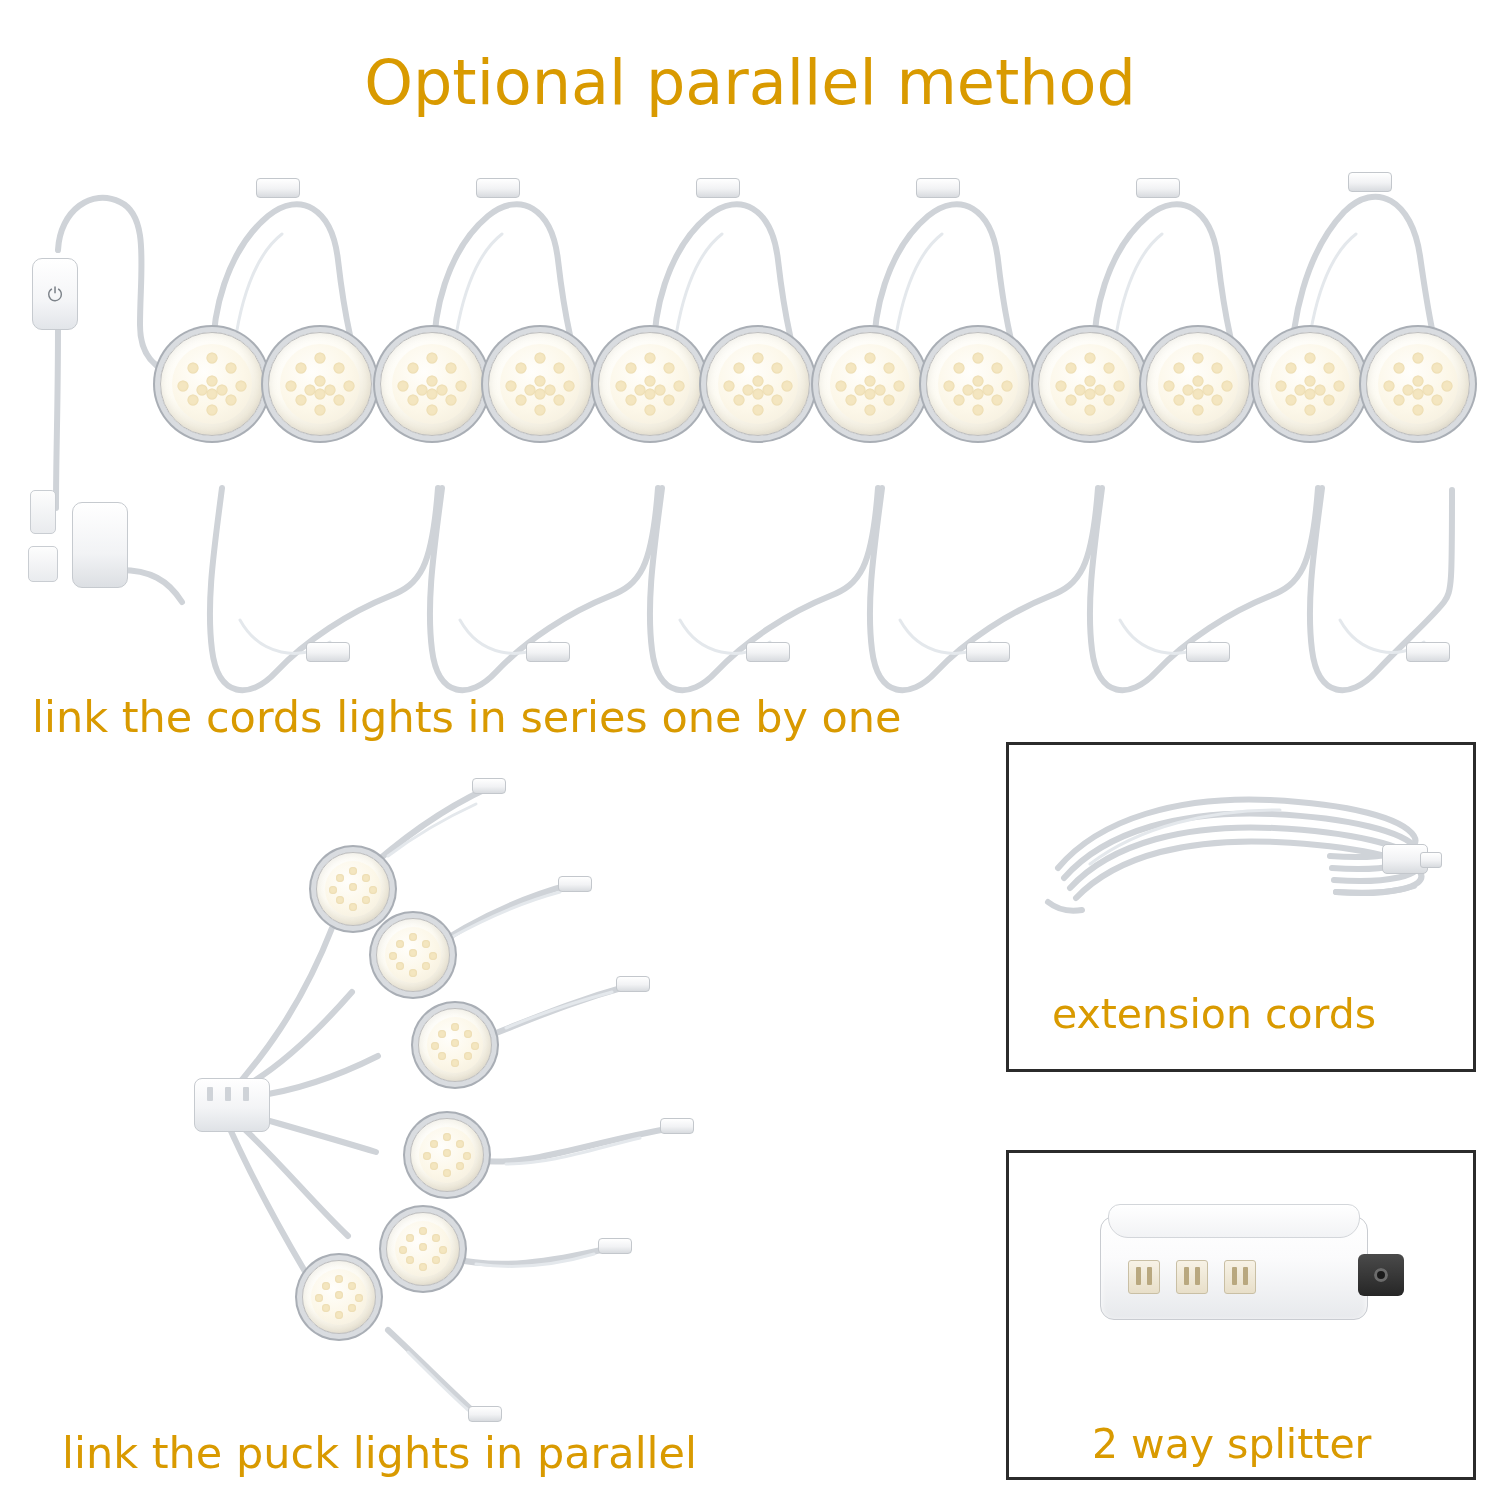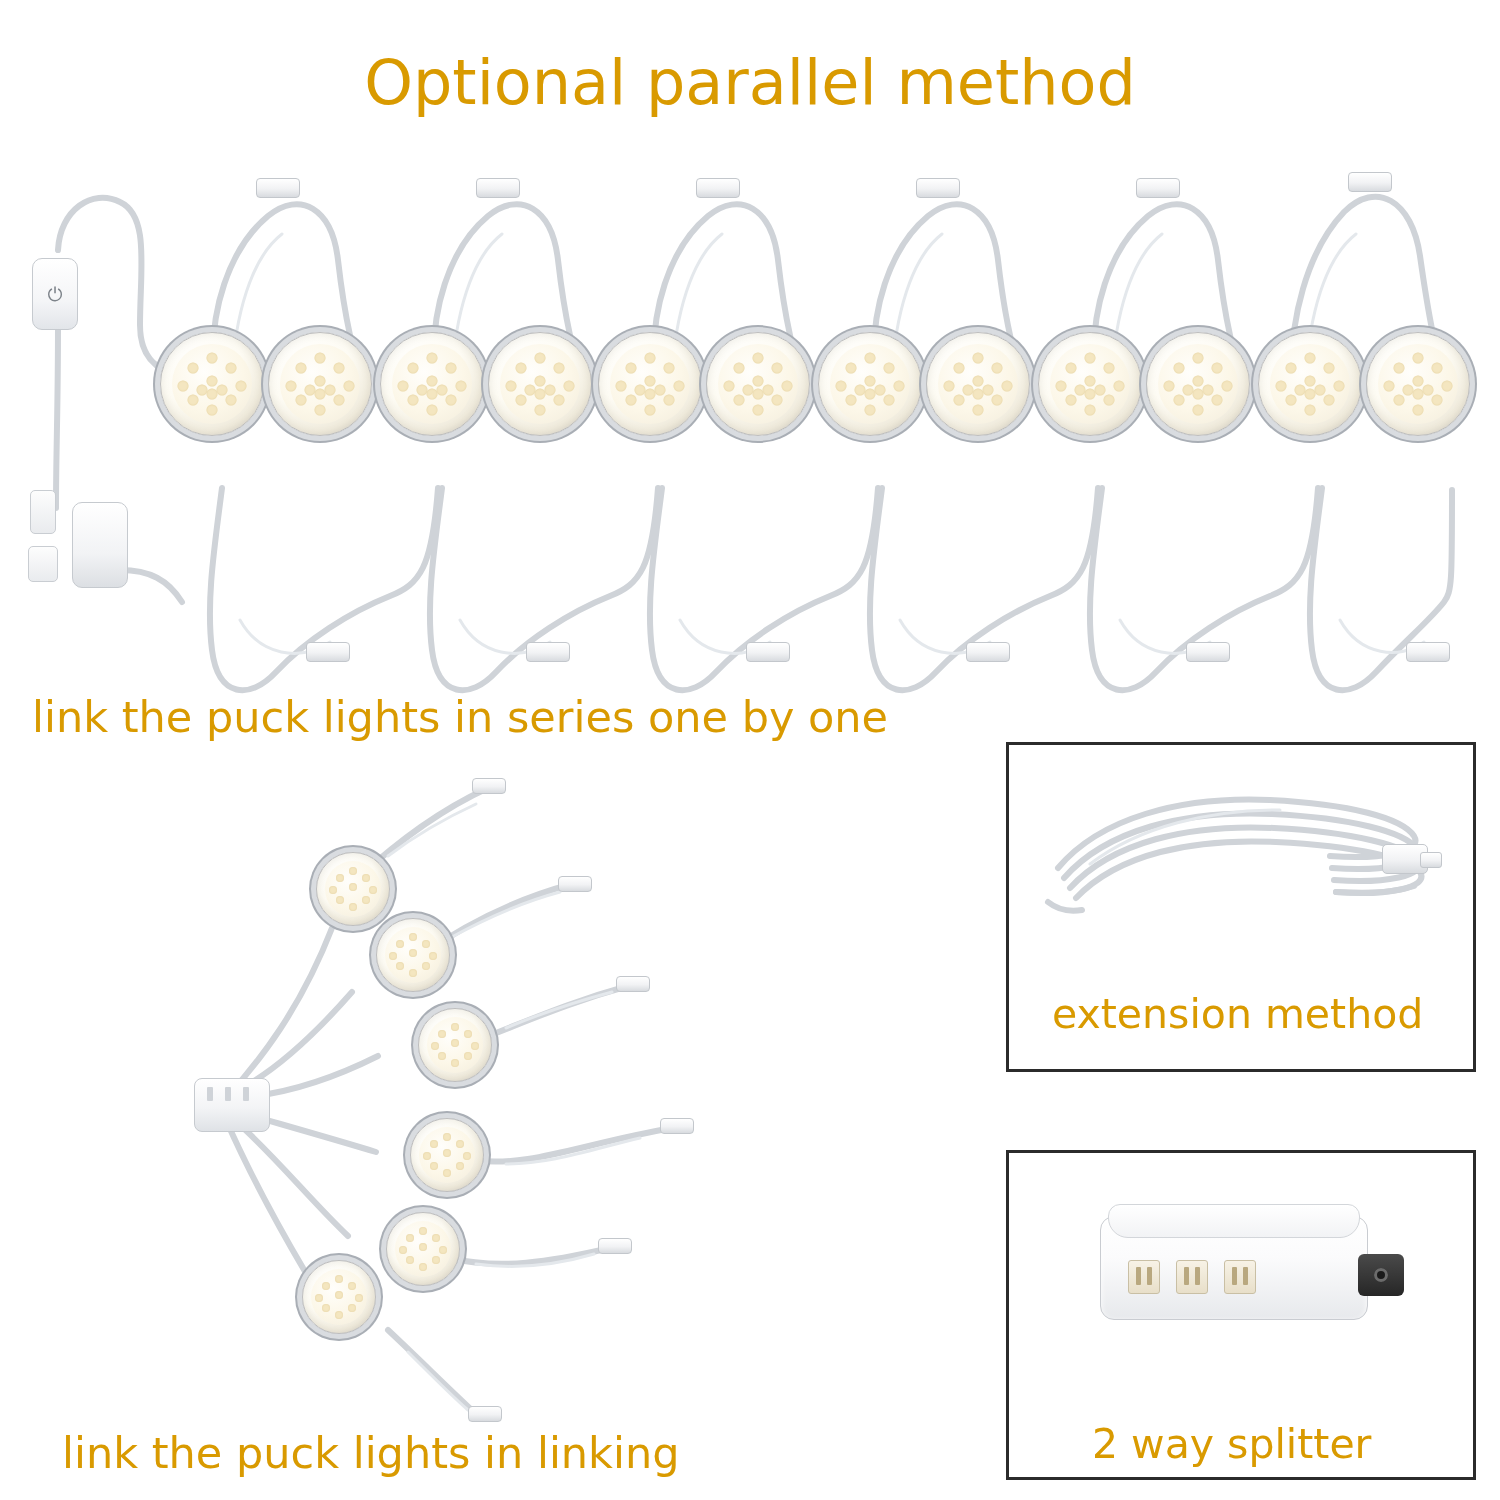--- a/index.html
+++ b/index.html
@@ -424,21 +424,21 @@
         <i style="left: 26%; top: 70%; transform: translate(-50%, -50%);"></i>
         <i style="left: 74%; top: 70%; transform: translate(-50%, -50%);"></i>
         <i style="left: 50%; top: 82%; transform: translate(-50%, -50%);"></i>
         <i style="left: 38%; top: 58%; transform: translate(-50%, -50%);"></i>
         <i style="left: 62%; top: 58%; transform: translate(-50%, -50%);"></i>
         <i style="left: 50%; top: 62%; transform: translate(-50%, -50%);"></i>
       </div>
     </div>
 </div>
 
-<div class="caption" id="caption-series">link the puck lights in series one by one</div>
+<div class="caption" id="caption-series">link the cords lights in series one by one</div>
 
 <div id="parallel-stage">
   <svg width="760" height="680" style="position:absolute;left:0;top:0">
 
     <path class="w" d="M 108 336 C 140 300 180 250 212 168"></path>
     <path class="w" d="M 240 116 C 280 80 320 50 368 28"></path>
     <path class="w2" d="M 268 96 C 300 72 330 56 356 44"></path>
 
     <path class="w" d="M 110 334 C 150 316 190 280 232 232"></path>
     <path class="w" d="M 300 196 C 340 168 392 140 452 124"></path>
@@ -547,37 +547,37 @@
     </div>
 
   <div class="connector" style="left:352px; top:18px; width:34px; height:16px;"></div>
   <div class="connector" style="left:438px; top:116px; width:34px; height:16px;"></div>
   <div class="connector" style="left:496px; top:216px; width:34px; height:16px;"></div>
   <div class="connector" style="left:540px; top:358px; width:34px; height:16px;"></div>
   <div class="connector" style="left:478px; top:478px; width:34px; height:16px;"></div>
   <div class="connector" style="left:348px; top:646px; width:34px; height:16px;"></div>
 </div>
 
-<div class="caption" id="caption-parallel">link the puck lights in linking</div>
+<div class="caption" id="caption-parallel">link the puck lights in parallel</div>
 
 <div class="box" id="box-ext"></div>
 <div id="coil">
   <svg width="420" height="210">
     <path class="w" d="M 28 116 C 70 66 150 44 240 48 C 320 52 372 66 384 84 C 394 100 350 108 300 104"></path>
     <path class="w" d="M 34 126 C 76 78 154 58 242 62 C 322 66 374 80 386 96 C 396 112 352 120 302 116"></path>
     <path class="w" d="M 40 136 C 82 90 158 72 244 76 C 324 80 376 94 388 108 C 398 124 354 132 304 128"></path>
     <path class="w" d="M 46 146 C 88 102 162 86 246 90 C 326 94 378 106 390 120 C 400 136 356 144 306 140"></path>
     <path class="w2" d="M 60 112 C 110 74 180 58 250 58"></path>
     <path class="w" d="M 306 140 C 340 142 366 140 384 134"></path>
     <path class="w" d="M 18 150 C 28 158 40 160 52 158"></path>
   </svg>
   <div class="connector" style="left:352px; top:92px; width:46px; height:30px; border-radius:5px;"></div>
   <div class="connector" style="left:390px; top:100px; width:22px; height:16px; border-radius:3px;"></div>
 </div>
-<div class="caption" id="caption-ext">extension method</div>
+<div class="caption" id="caption-ext">extension cords</div>
 
 <div class="box" id="box-split"></div>
 <div id="splitter-big">
   <div class="sp-body"></div>
   <div class="sp-top"></div>
   <div class="sp-port" style="left:28px;"></div>
   <div class="sp-port" style="left:76px;"></div>
   <div class="sp-port" style="left:124px;"></div>
   <div class="sp-jack"></div>
 </div>

